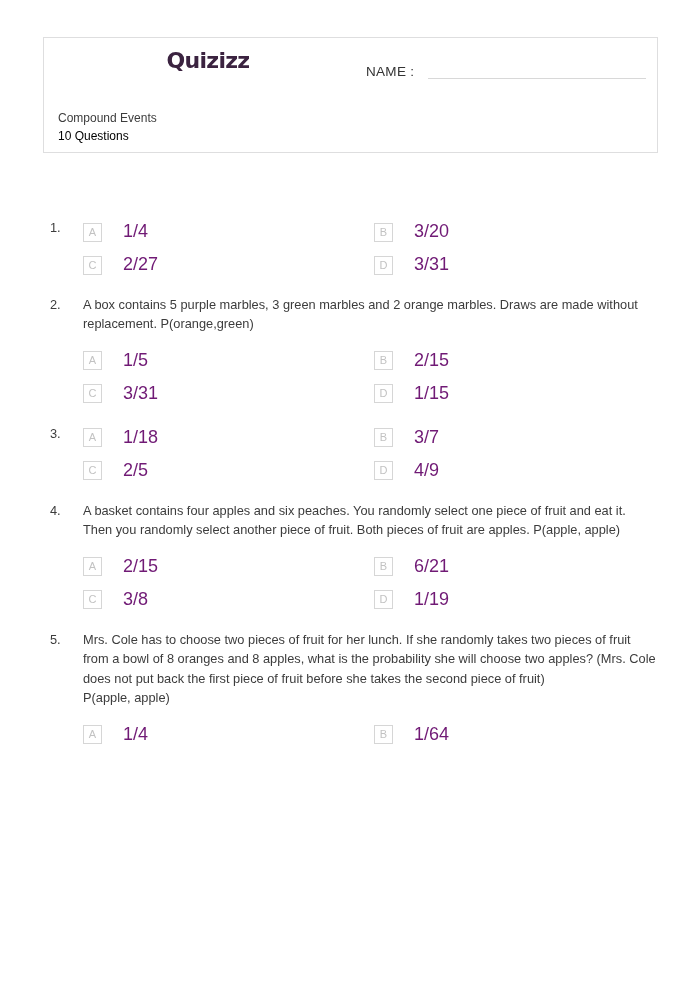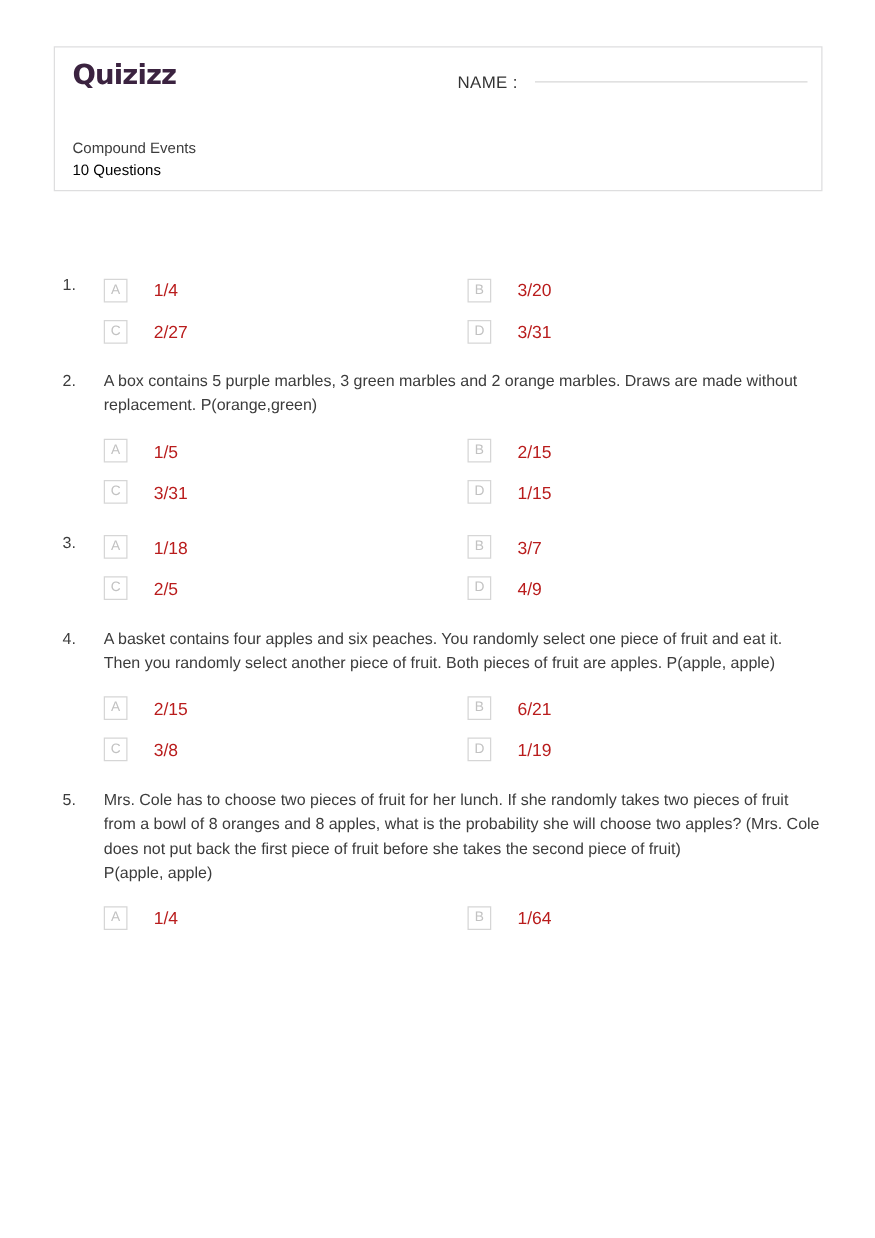--- a/index.html
+++ b/index.html
@@ -43,20 +43,21 @@
   }
 
   .logo {
     font-family: "DejaVu Sans", sans-serif;
     font-size: 22px;
     font-weight: bold;
     letter-spacing: -0.7px;
     color: #3b2340;
     line-height: 1;
     white-space: nowrap;
+    text-align: center;
   }
 
   .quiz-title {
     position: absolute;
     left: 14px;
     top: 72px;
     font-size: 12px;
     color: #3c3c3c;
     line-height: 1.35;
     white-space: nowrap;
@@ -72,21 +73,21 @@
   }
 
   .fields {
     position: absolute;
     left: 322px;
     top: 13px;
     width: 280px;
   }
   .field-row {
     display: flex;
-    align-items: center;
+    align-items: flex-end;
     height: 30px;
     margin-bottom: 4px;
   }
   .field-label {
     font-size: 13.5px;
     color: #333333;
     white-space: nowrap;
     letter-spacing: 0.3px;
     padding-bottom: 2px;
     min-width: 58px;
@@ -162,22 +163,22 @@
     color: #c2c2c2;
     font-size: 11px;
     line-height: 17px;
     text-align: center;
     flex: 0 0 auto;
     background: #ffffff;
   }
 
   .opt-text {
     margin-left: 21px;
-    font-size: 14px;
-    color: #b91c1c;
+    font-size: 18px;
+    color: #701a75;
     line-height: 1.3;
     white-space: nowrap;
   }
 </style>
 </head>
 <body>
 
 <div class="page">
 
   <div class="header-card">

